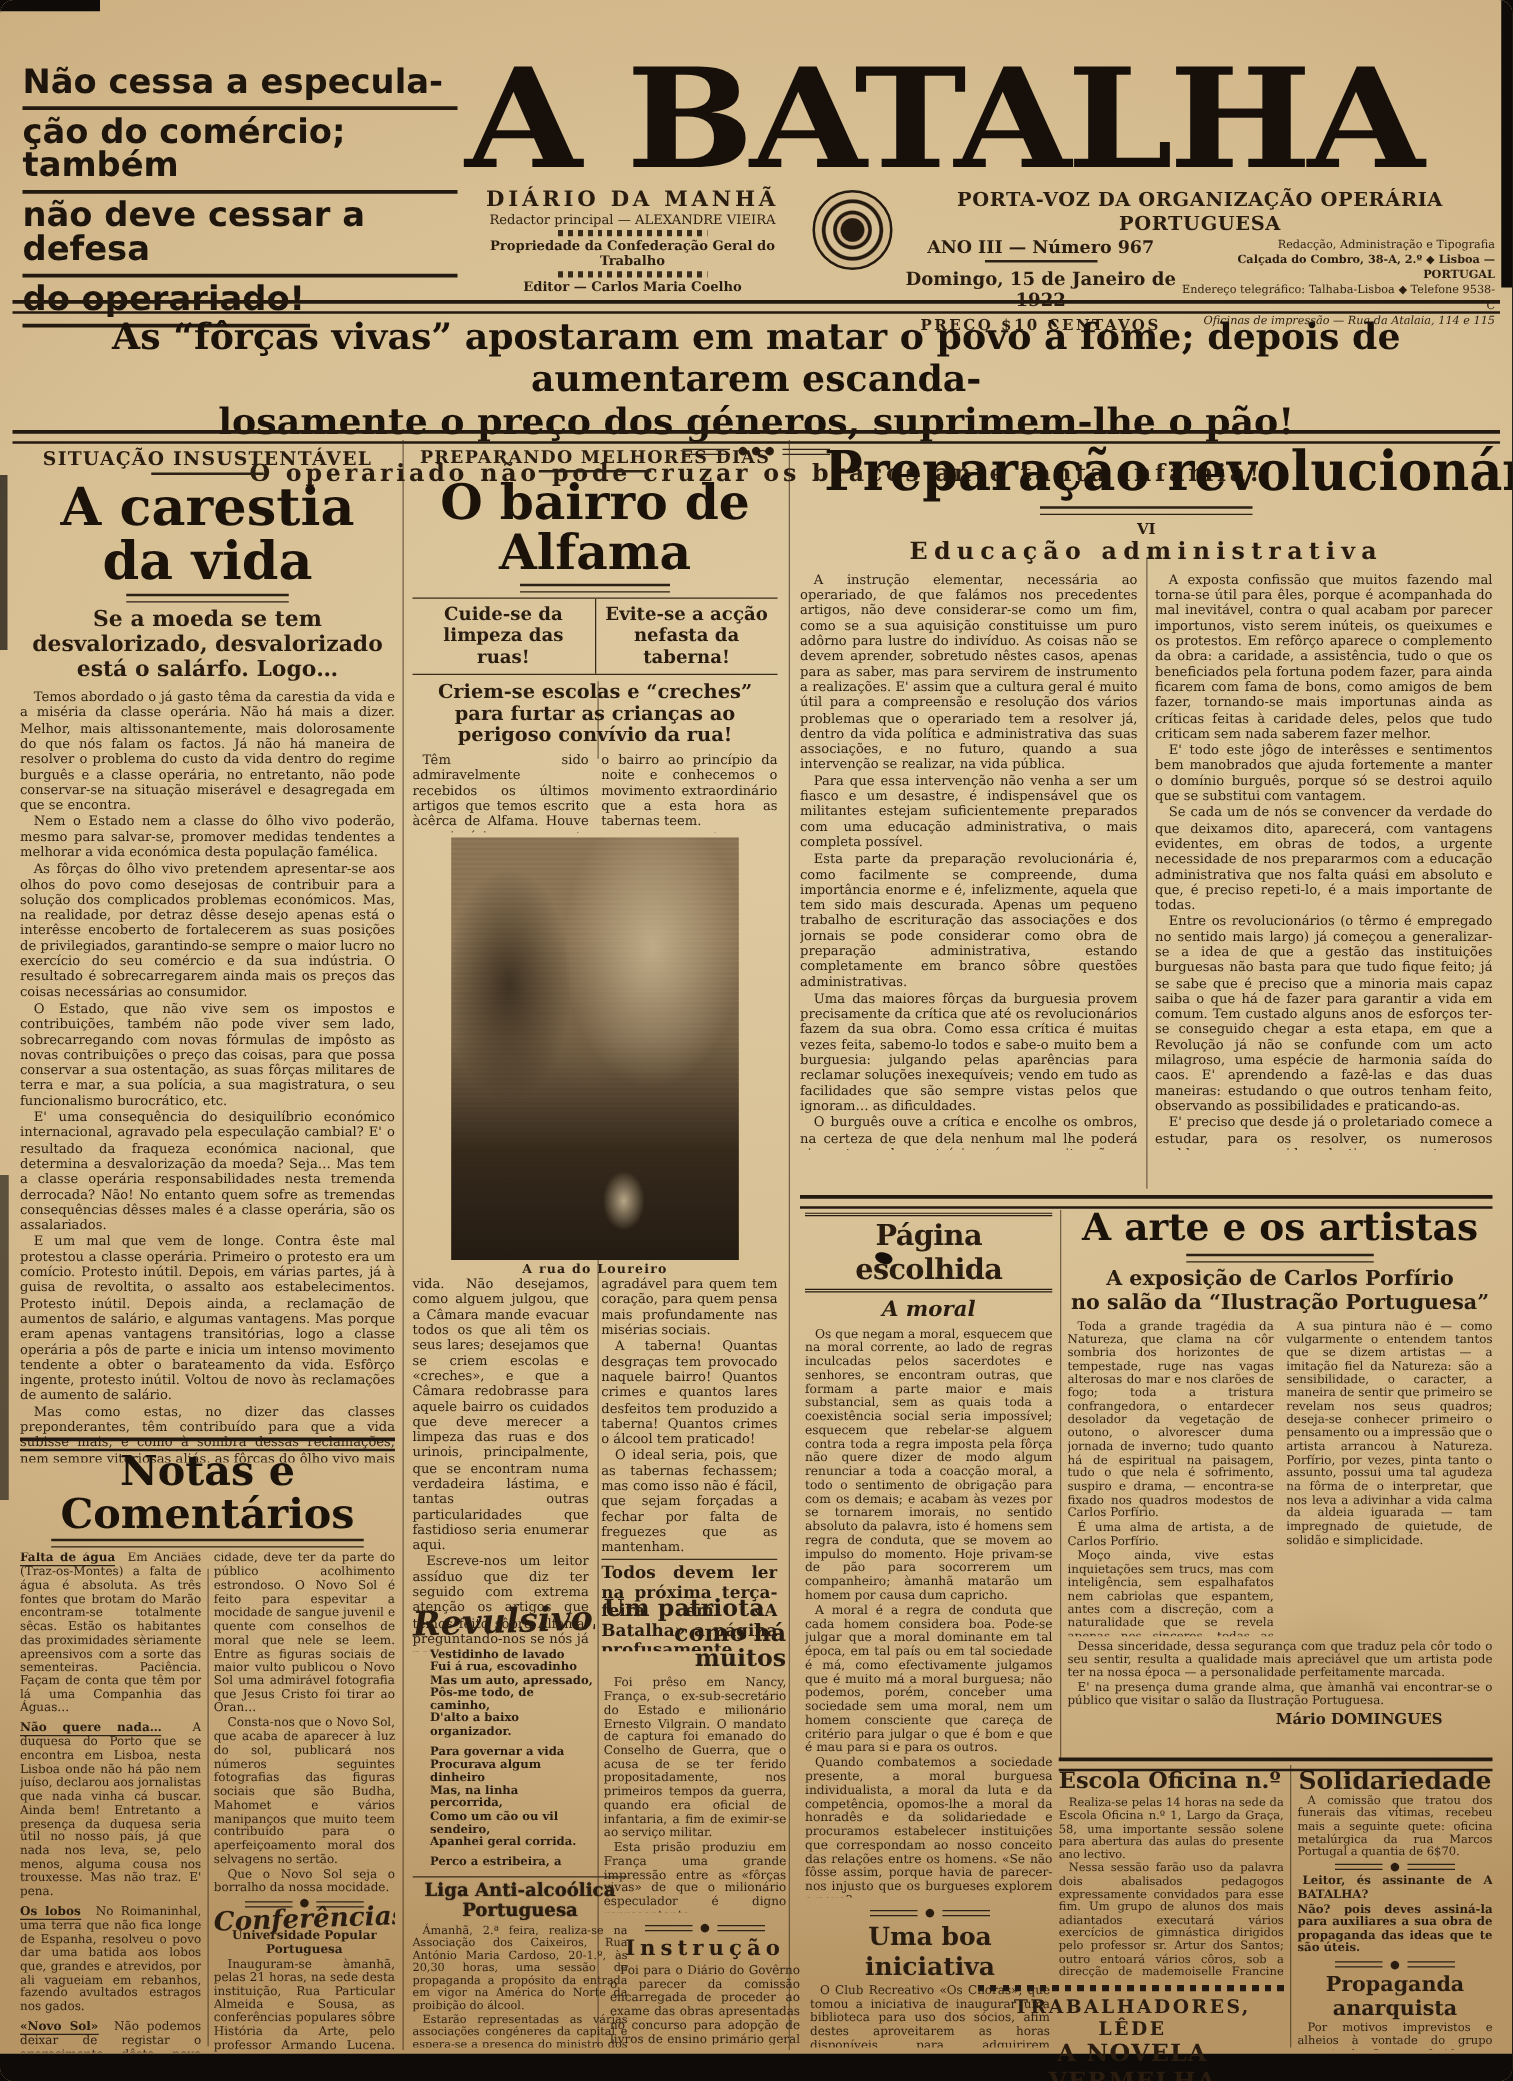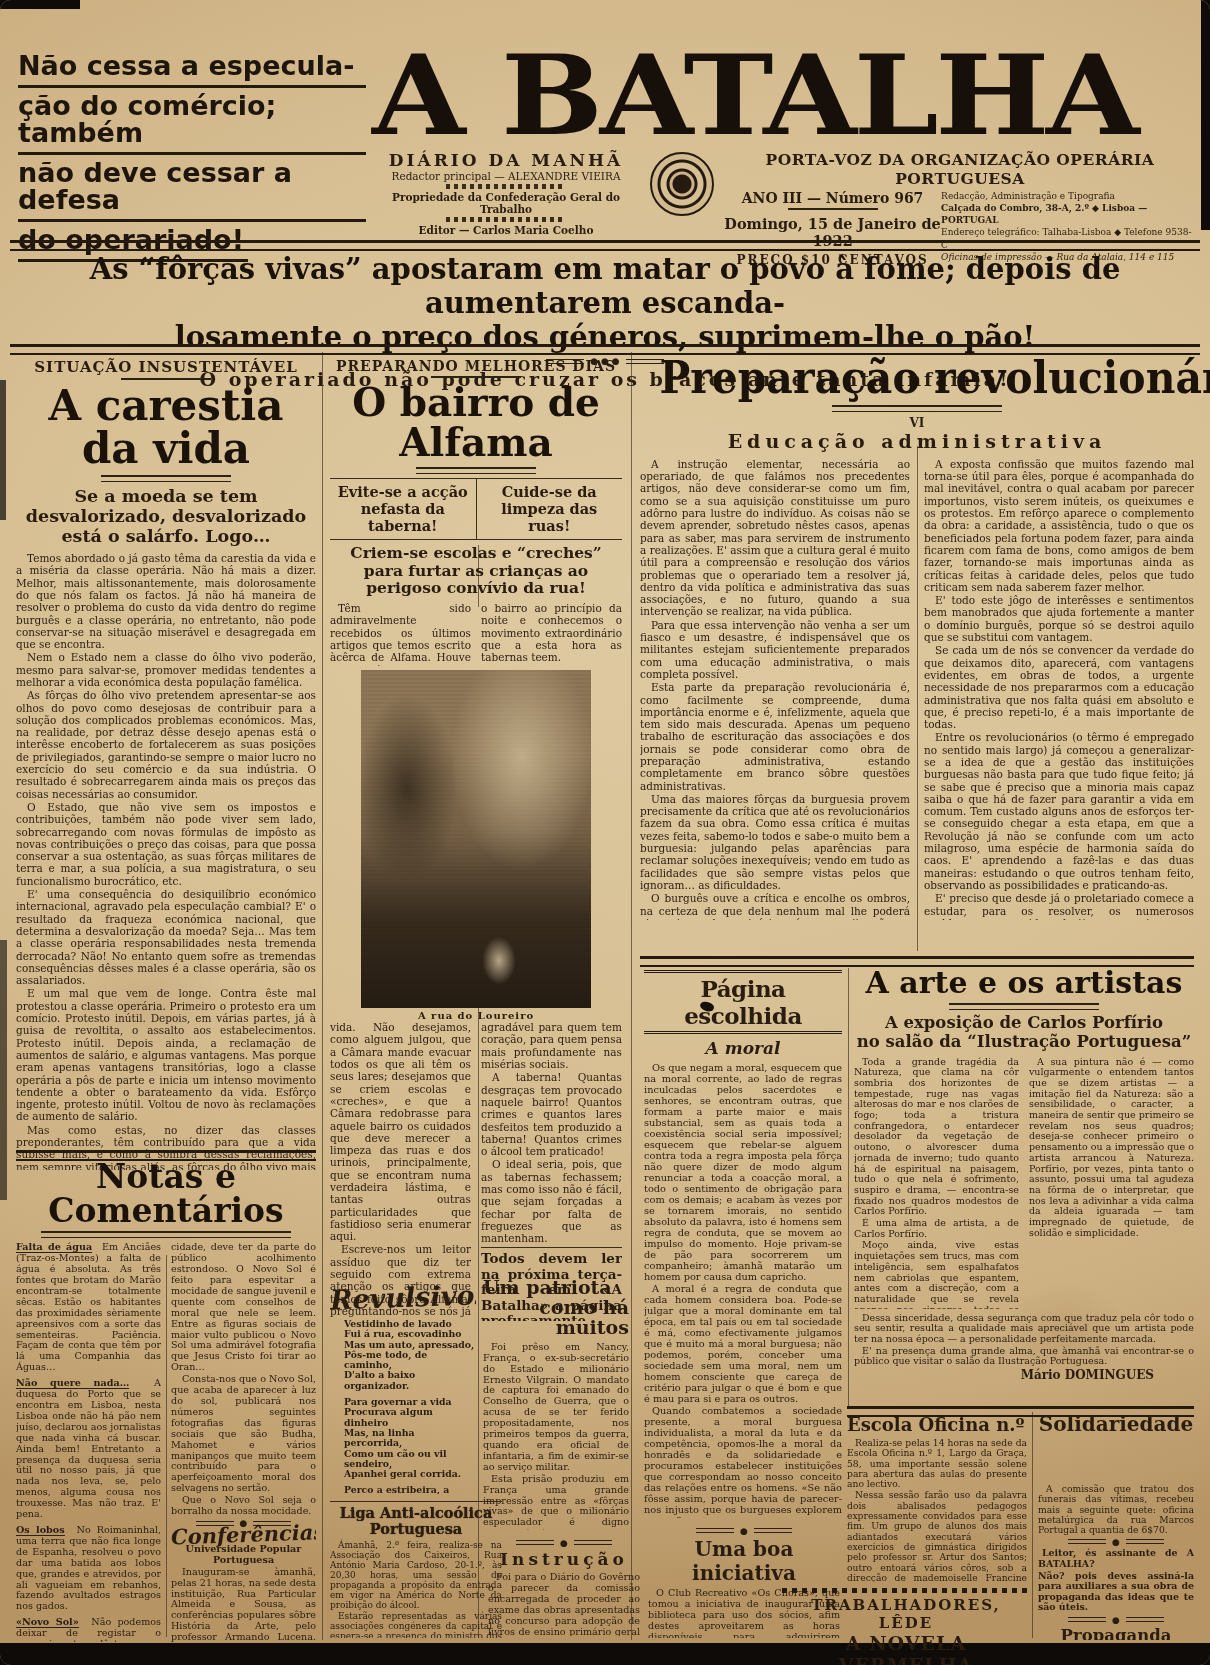--- a/index.html
+++ b/index.html
@@ -32,21 +32,21 @@
   .mi-left{width:268px;text-align:center;}
   .ed-label{font-size:17px;font-weight:bold;letter-spacing:3px;}
   .sm{font-size:10.5px;}
   .seal{width:60px;height:60px;border-radius:50%;flex:0 0 60px;margin-top:2px;
     border:2px solid #241a10;
     background:radial-gradient(circle at 50% 50%, #241a10 0 9px, #cdb088 10px 12px, #241a10 13px 15px, #d8c096 16px 21px, #241a10 22px 24px, #d3ba8e 25px);}
   .mi-right{flex:1;}
   .motto{font-size:15.5px;font-weight:bold;text-align:center;letter-spacing:.5px;}
   .mi-cols{display:flex;margin-top:2px;}
   .issue-col{width:46%;text-align:center;font-weight:bold;}
-  .addr-col{flex:1;text-align:left;font-size:9px;line-height:1.35;}
+  .addr-col{flex:1;text-align:right;font-size:9px;line-height:1.35;}
   .wavy{height:5px;margin:2px auto;width:120px;
     background:repeating-linear-gradient(90deg,#3a2c1b 0 4px,transparent 4px 8px);}
   
   .banner-line{font-size:29px;font-weight:bold;line-height:1.18;color:#1b120a;}
   .banner-sub{font-size:19px;font-weight:bold;letter-spacing:3px;}
   
   .kicker{font-weight:bold;text-align:center;letter-spacing:1px;font-size:15px;}
   .headline{font-weight:bold;text-align:center;line-height:1.02;color:#1b120a;}
   .subhead{font-weight:bold;text-align:center;line-height:1.15;}
   .body-s{font-size:10.5px;line-height:12.3px;}
@@ -197,22 +197,22 @@
       </div>
     </div>
   </div>
 
   <div class="abs" style="left:330px;top:358px;width:292px;">
     <div class="kicker" style="font-size:14px;">PREPARANDO MELHORES DIAS</div>
     <div class="mini-rule"></div>
     <div class="headline" style="font-size:39px;">O bairro de Alfama</div>
     <div class="hr-d" style="width:120px;"></div>
     <div class="alf-boxes">
+      <div>Cuide-se da limpeza das ruas!</div>
       <div>Evite-se a acção nefasta da taberna!</div>
-      <div>Cuide-se da limpeza das ruas!</div>
     </div>
     <div class="subhead" style="font-size:15.5px;">Criem-se escolas e “creches” para furtar as crianças ao perigoso convívio da rua!</div>
     <div class="cols2" style="margin-top:5px;">
       <div class="body-s jt" style="height:64px;">
         <p style="text-indent:8px;">Têm sido admiravelmente recebidos os últimos artigos que temos escrito àcêrca de Alfama. Houve a princípio uma certa desconfiança; agora há entusiasmo. Os moradores de Alfama compreenderam que A Batalha pretende apenas melhorar as suas condições de</p>
       </div>
       <div class="body-s jt" style="height:64px;">
         <p style="text-indent:0;">o bairro ao princípio da noite e conhecemos o movimento extraordinário que a esta hora as tabernas teem.</p>
         <p>Infelizmente já tivemos ocasião de presencear isso que o leitor julga que nós ignoramos. Dizemos infelizmente porque o espectáculo não é</p>
       </div>
@@ -379,21 +379,21 @@
   </div>
 
   <div class="abs" style="left:782px;top:1586px;width:248px;">
     <div class="zig"></div>
     <div class="novela-l1">TRABALHADORES, LÊDE</div>
     <div class="novela-l2">A NOVELA VERMELHA</div>
   </div>
 
   <div class="abs" style="left:1038px;top:1412px;width:156px;height:228px;overflow:hidden;">
     <div class="ctr b" style="font-size:20px;">Solidariedade</div>
-    <div class="jt" style="font-size:9.2px;line-height:10.3px;margin-top:48px;">
+    <div class="jt" style="font-size:9.2px;line-height:10.3px;">
       <p style="text-indent:8px;">A comissão que tratou dos funerais das vítimas, recebeu mais a seguinte quete: oficina metalúrgica da rua Marcos Portugal a quantia de 6$70.</p>
     </div>
     <div class="sepdots">
         <span class="dl"></span>
         <span class="dt">●</span>
         <span class="dl"></span>
       </div>
     <div class="b jt" style="font-size:9.4px;line-height:10.6px;">
       <p style="text-indent:4px;">Leitor, és assinante de A BATALHA?</p>
       <p style="text-indent:0;">Não? pois deves assiná-la para auxiliares a sua obra de propaganda das ideas que te são úteis.</p>

